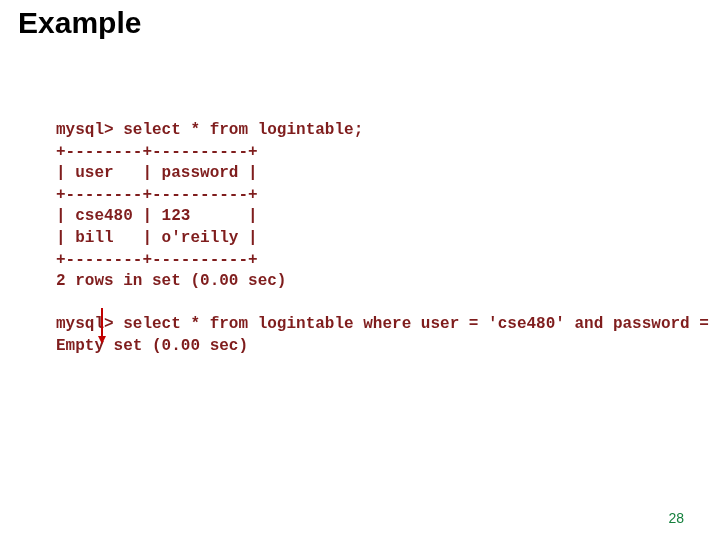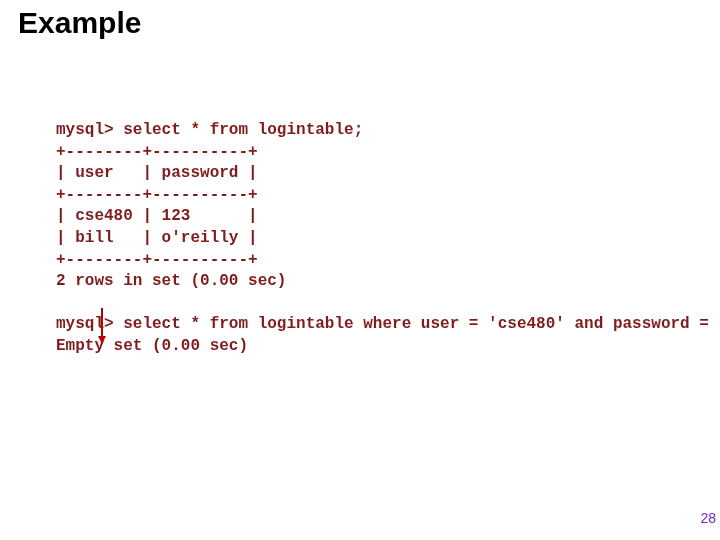--- a/index.html
+++ b/index.html
@@ -56,23 +56,23 @@
   .caption {
     position: absolute;
     top: 358px;
     left: 98px;
     font-size: 18px;
     color: #000;
   }
   .page-num {
     position: absolute;
     bottom: 14px;
-    right: 4px;
+    right: 36px;
     font-size: 14px;
-    color: #6d28d9;
+    color: #15803d;
   }
 </style>
 </head>
 <body>
 
 <div class="slide">
   <div class="title">Example</div>
 
   <div class="code-block">mysql&gt; select * from logintable;
 +--------+----------+

